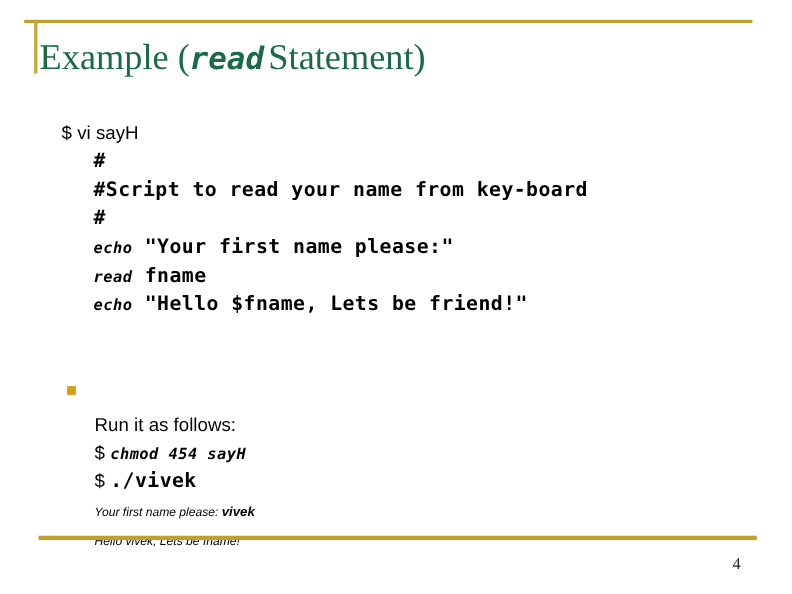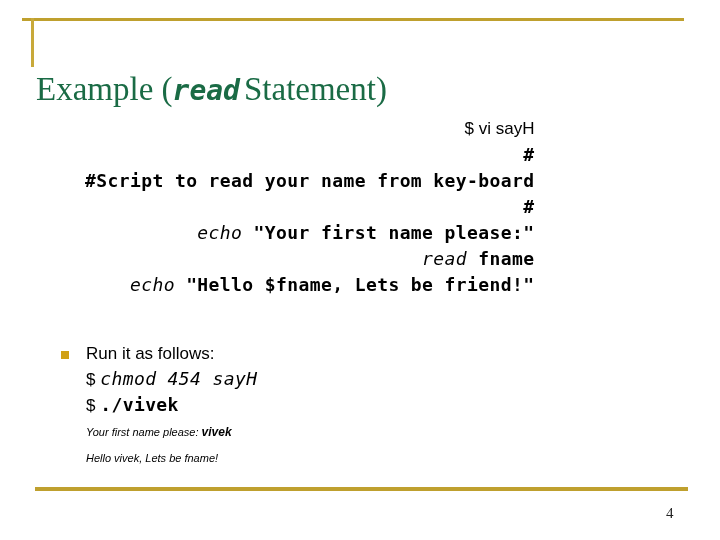--- a/index.html
+++ b/index.html
@@ -51,60 +51,58 @@
   
   .title {
     position: absolute;
     left: 36px;
     top: 33px;
     color: #1A6B45;
     font-family: "Liberation Serif", "DejaVu Serif", serif;
     font-size: 33px;
     line-height: 40px;
     white-space: nowrap;
-    margin-top: 36px;
   }
   .title .mono-kw {
     font-family: "DejaVu Sans Mono", "Liberation Mono", monospace;
     font-weight: bold;
     font-style: italic;
     font-size: 28px;
     letter-spacing: 0px;
   }
   .title .sp-after { padding-right: 4px; }
 
   
   .code-block {
     position: absolute;
     left: 56px;
-    top: 116px;
-    text-align: right;
+    top: 108px;
   }
   .code-line {
     white-space: pre;
     color: #000000;
     height: 26px;
     line-height: 26px;
   }
   .cmd-prompt {
     font-family: "Liberation Sans", sans-serif;
     font-size: 17px;
   }
   .code-line.indent { padding-left: 29px; }
   .mono {
     font-family: "DejaVu Sans Mono", "Liberation Mono", monospace;
     font-weight: bold;
     font-size: 18px;
     letter-spacing: 0.4px;
   }
   .mono-it {
     font-family: "DejaVu Sans Mono", "Liberation Mono", monospace;
-    font-weight: normal;
+    font-weight: bold;
     font-style: italic;
-    font-size: 18px;
+    font-size: 14px;
     letter-spacing: 0.4px;
   }
 
   
   .bullet-block {
     position: absolute;
     left: 61px;
     top: 342px;
   }
   .bullet-marker {
@@ -118,21 +116,21 @@
   .bullet-body {
     padding-left: 25px;
   }
   .run-line {
     white-space: pre;
     height: 26px;
     line-height: 26px;
     color: #000000;
     font-size: 17px;
   }
-  .run-line.first { line-height: 24px; height: 24px; }
+  .run-line.first { line-height: 24px; height: 24px; margin-top: 33px; }
   .it-sans {
     font-family: "Liberation Sans", sans-serif;
     font-style: italic;
     font-size: 11px;
   }
   .it-sans-b {
     font-family: "Liberation Sans", sans-serif;
     font-style: italic;
     font-weight: bold;
     font-size: 12px;

